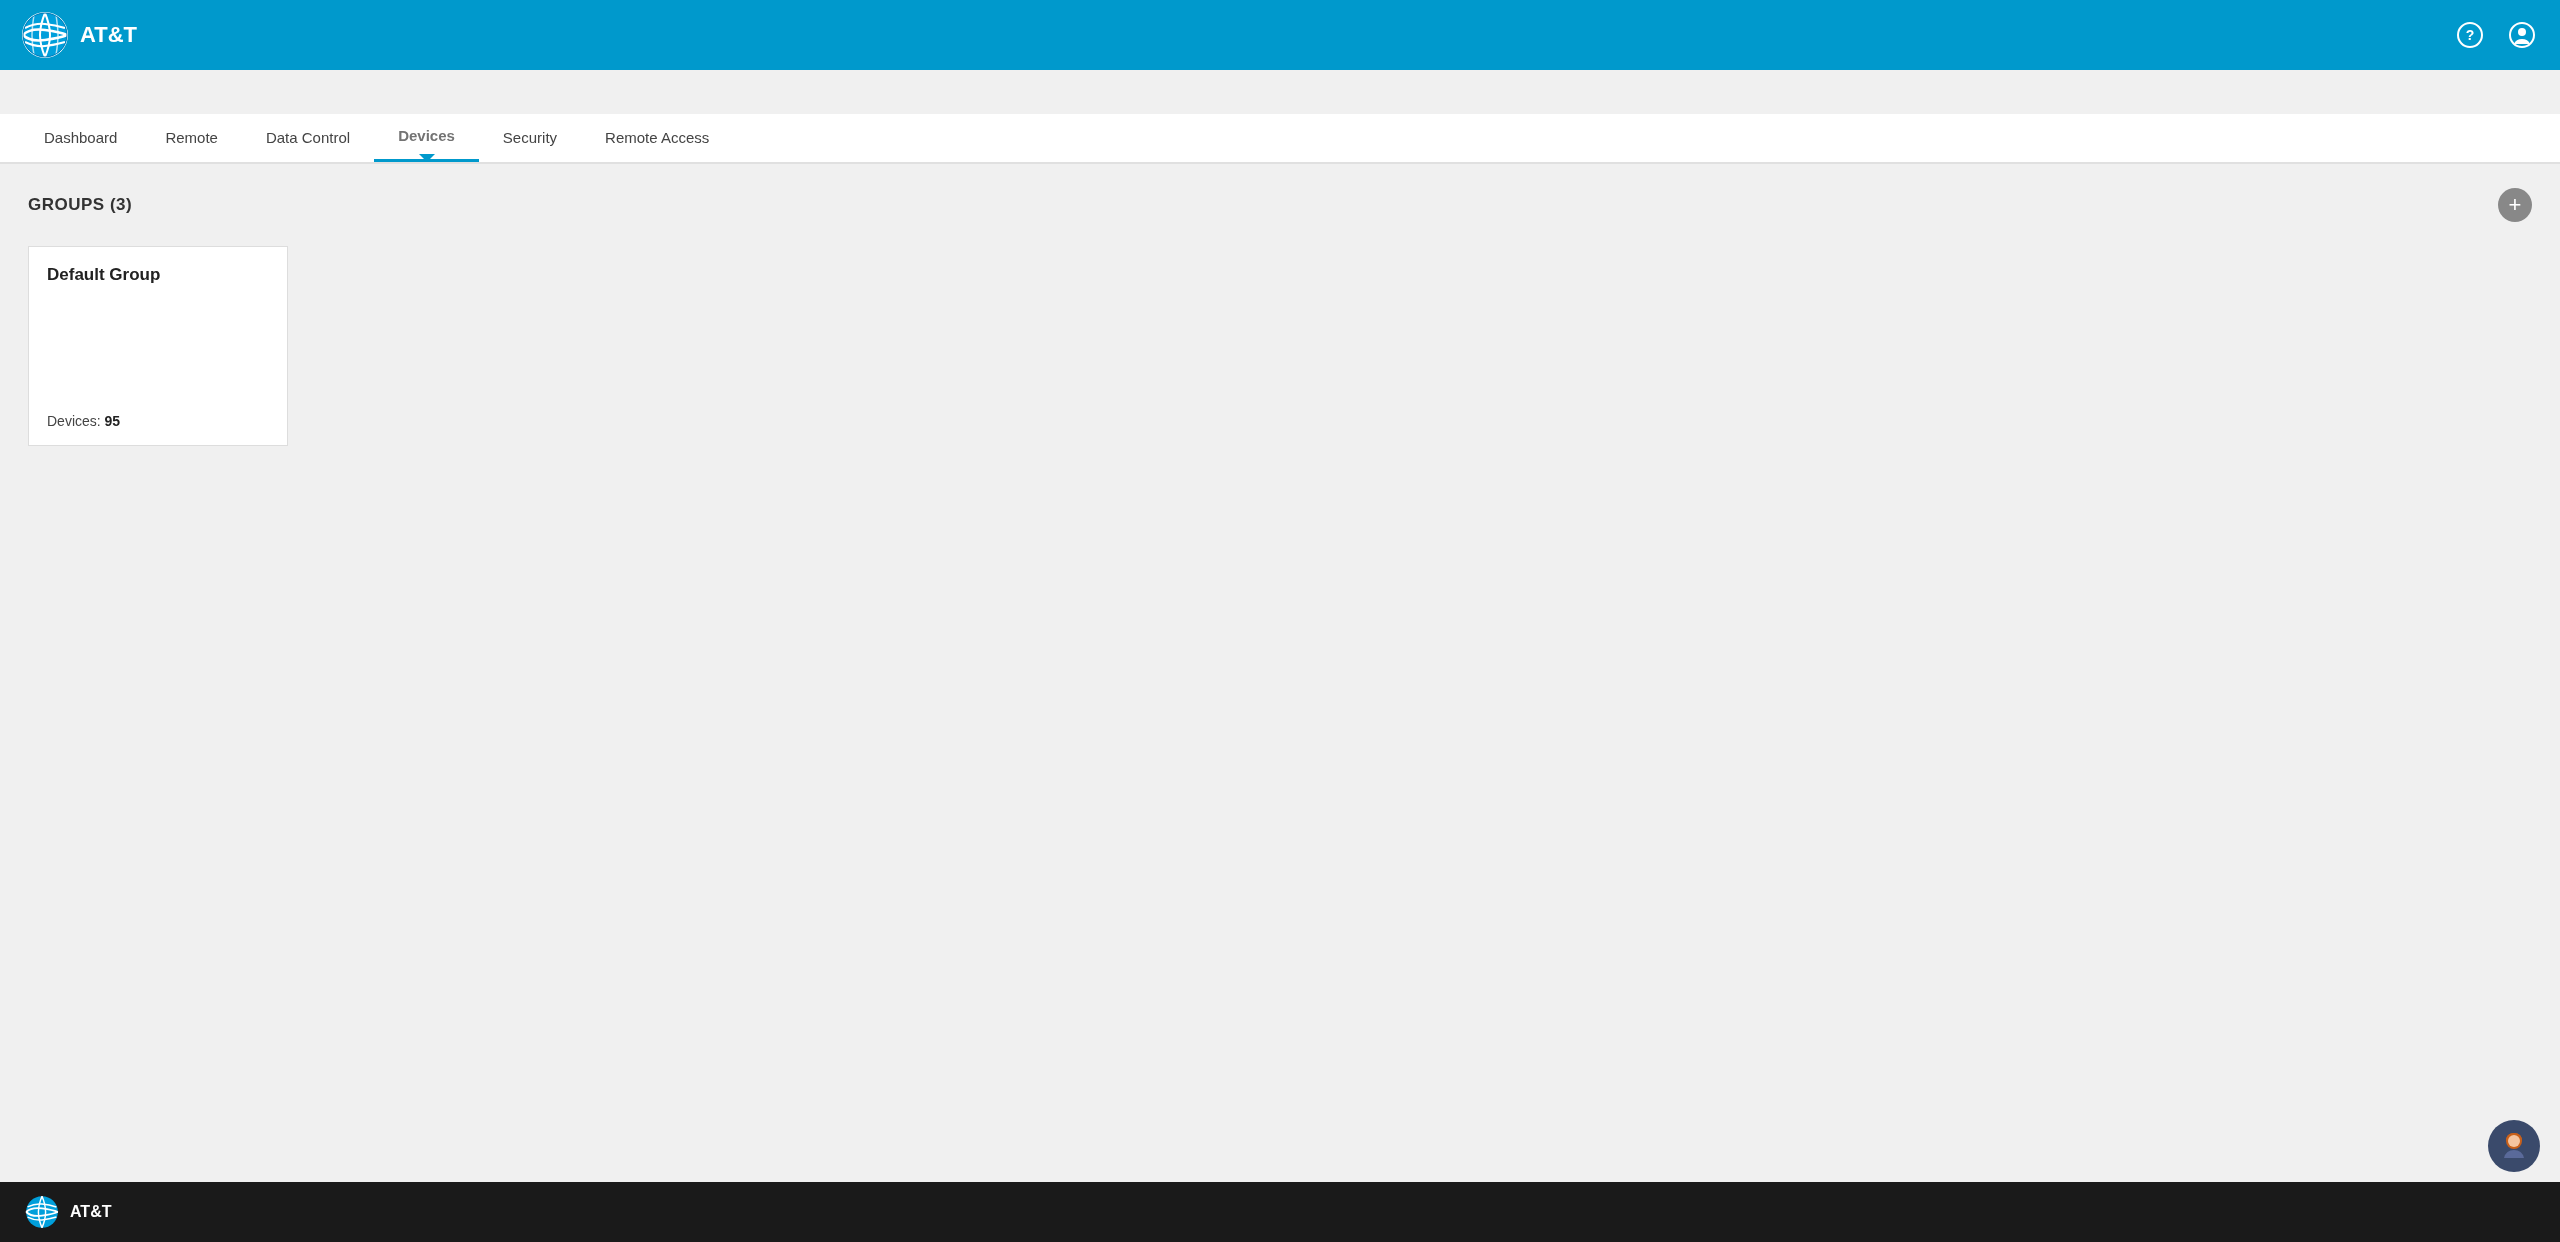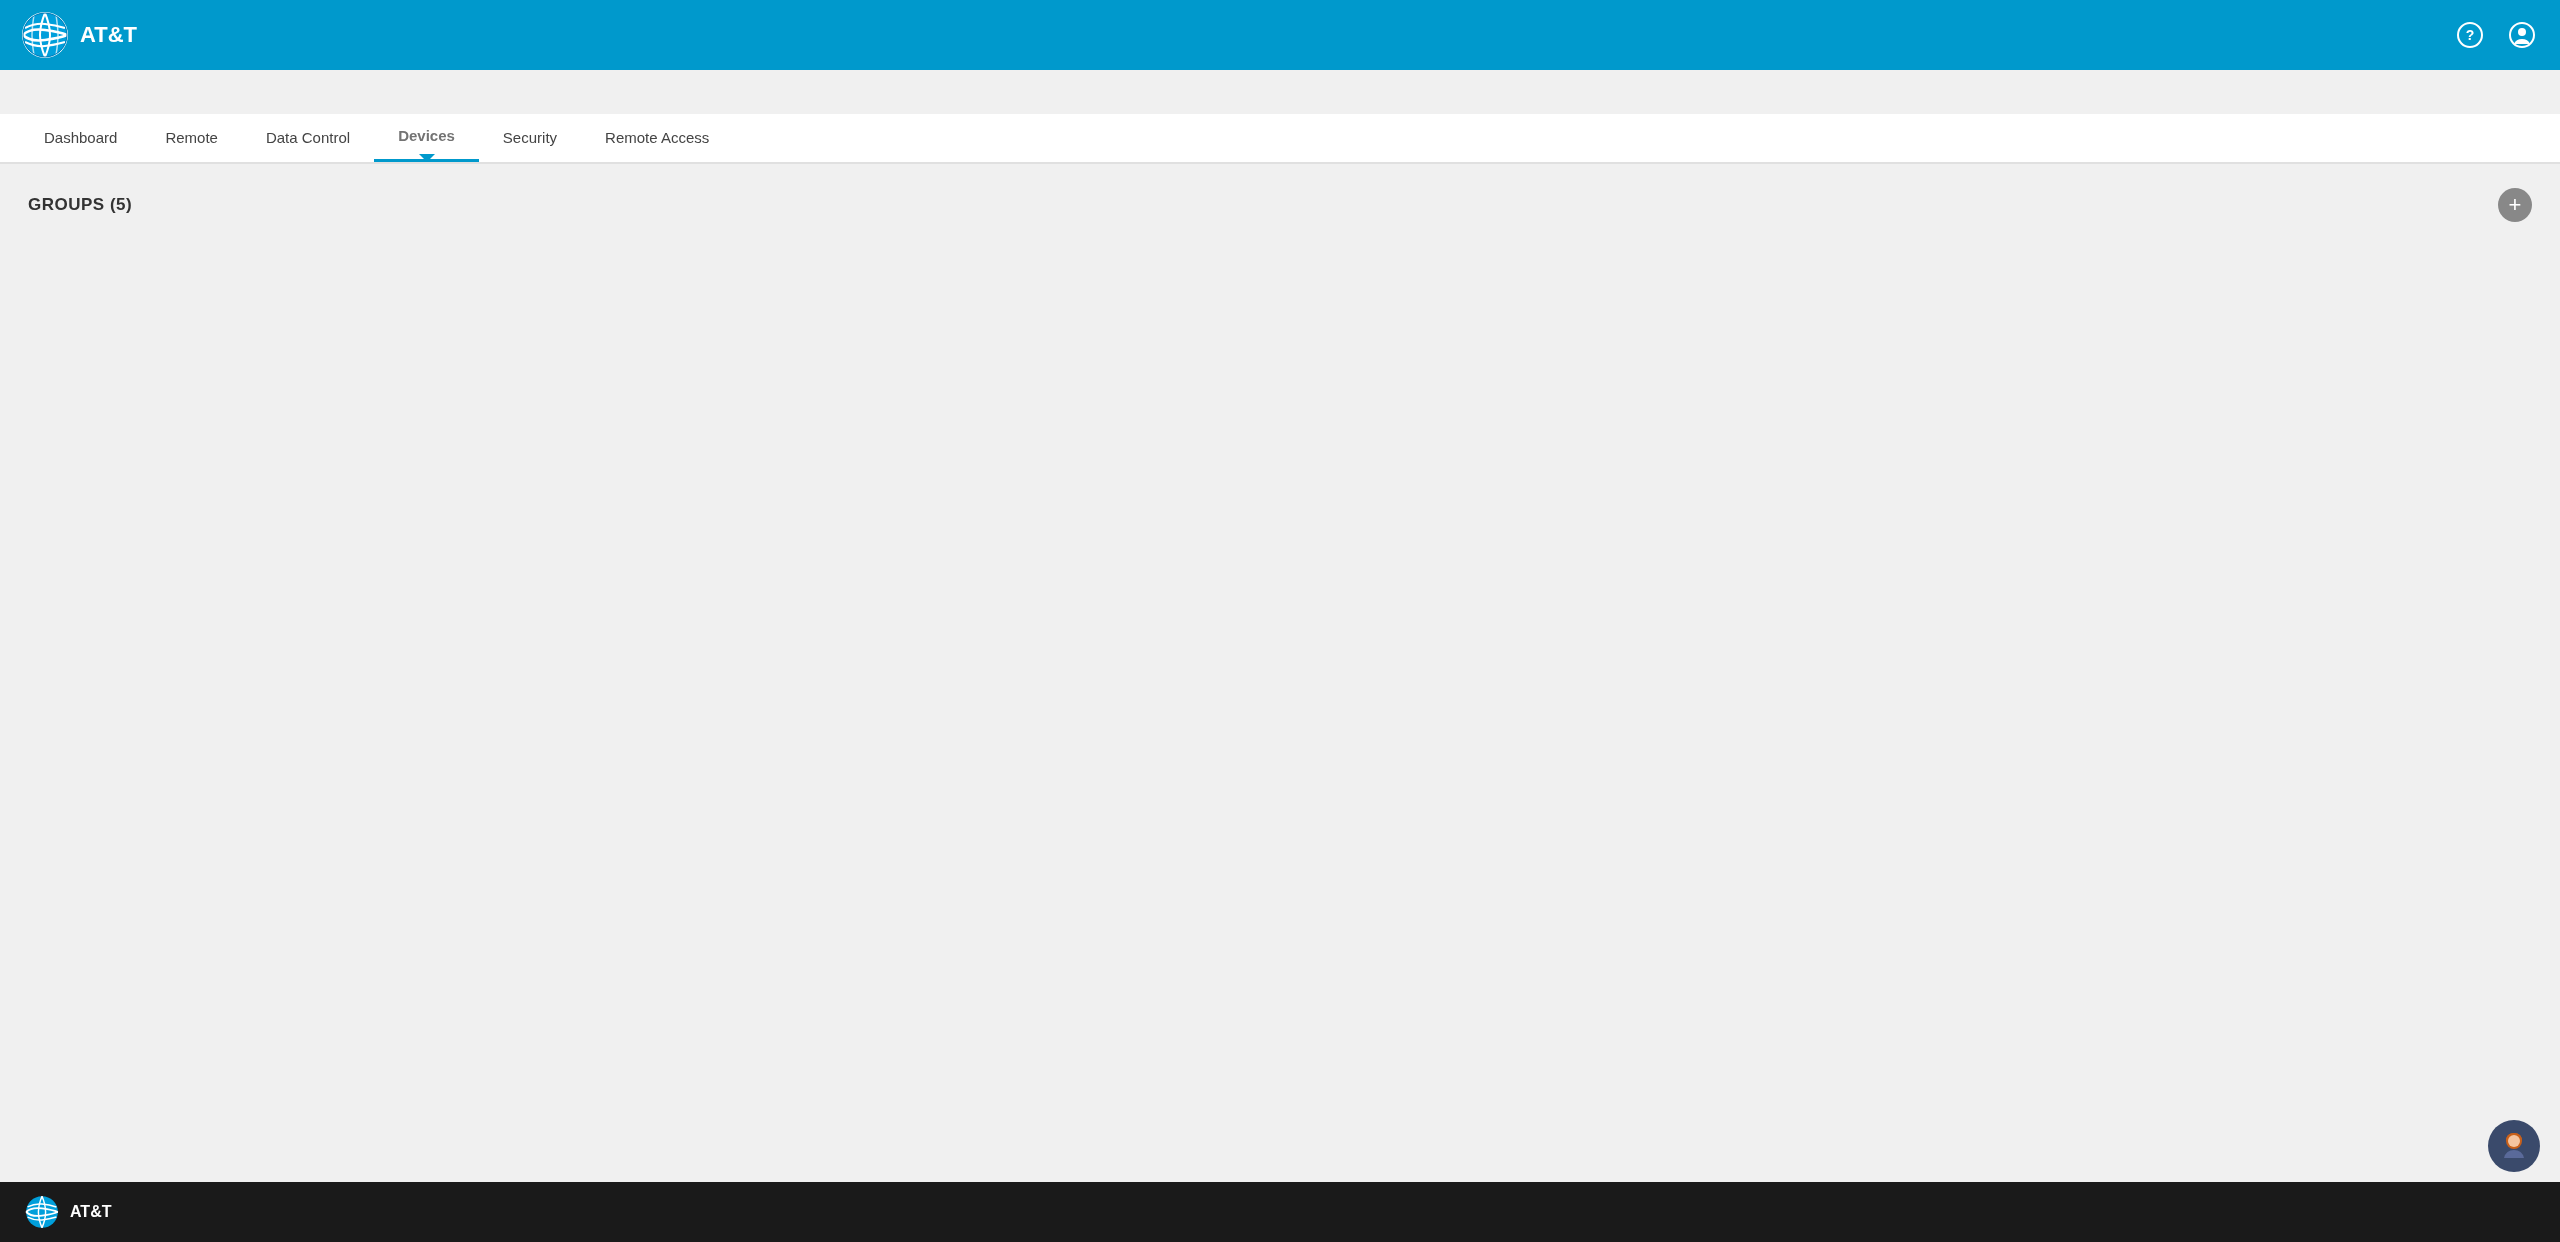--- a/index.html
+++ b/index.html
@@ -267,28 +267,37 @@
   <button class="nav-item">Dashboard</button>
   <button class="nav-item">Remote</button>
   <button class="nav-item">Data Control</button>
   <button class="nav-item active">Devices</button>
   <button class="nav-item">Security</button>
   <button class="nav-item">Remote Access</button>
 </nav>
 
 <main class="main">
   <div class="groups-header">
-    <span class="groups-title">GROUPS (5)</span>
+    <span class="groups-title">GROUPS (3)</span>
     <button class="add-btn">
       <span>+</span>
     </button>
   </div>
 
   <div class="groups-grid">
 
+    <div class="group-card">
+      <div class="group-card-header">
+        <span class="group-name">Default Group</span>
+      </div>
+      <div class="group-devices">
+        <span>Devices:</span>
+        <strong>95</strong>
+      </div>
+    </div>
 
   </div>
 </main>
 
 <footer class="footer">
   <div class="footer-logo">
     <svg width="36" height="36" viewBox="0 0 50 50">
       <circle cx="25" cy="25" r="22" fill="#009fdb"></circle>
       <path d="M3 25 Q10 18 25 20 Q40 22 47 25" fill="none" stroke="white" stroke-width="2.5"></path>
       <path d="M3 25 Q10 32 25 30 Q40 28 47 25" fill="none" stroke="white" stroke-width="2.5"></path>

